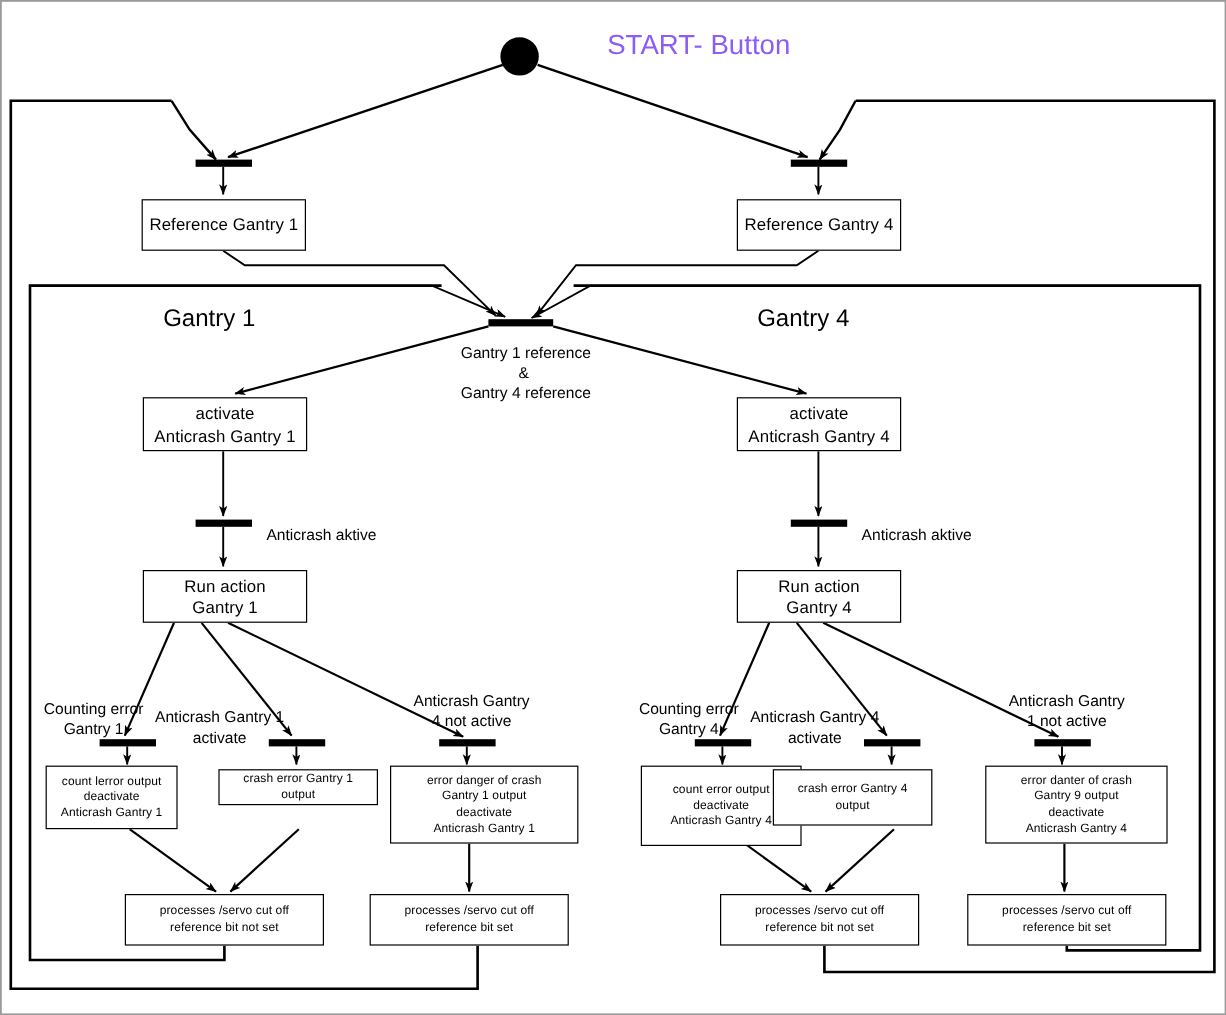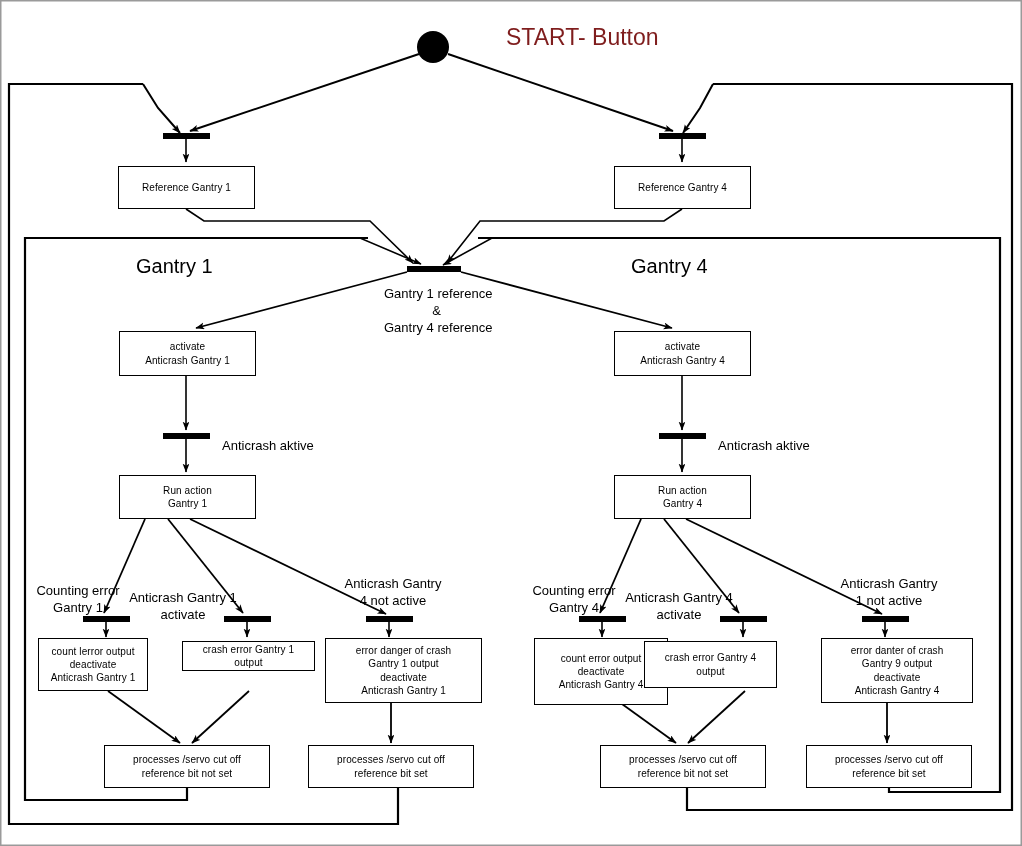--- a/index.html
+++ b/index.html
@@ -10,38 +10,38 @@
   .node-box{
     position:absolute;
     border:1.6px solid #000;
     background:#fff;
     box-sizing:border-box;
     display:flex;
     flex-direction:column;
     align-items:center;
     justify-content:center;
     text-align:center;
-    font-size:10px;
+    font-size:14px;
     line-height:1.32;
     color:#000;
     letter-spacing:0.1px;
   }
   .node-box .ln{display:block;white-space:nowrap;}
   .free-label{
     position:absolute;
     font-size:13px;
     line-height:1.3;
     color:#000;
     text-align:center;
     white-space:pre;
   }
   .title-label{
     position:absolute;
     font-size:23px;
-    color:#7f1d1d;
+    color:#8b5cf6;
     white-space:nowrap;
   }
   .zone-label{
     position:absolute;
     font-size:20px;
     color:#000;
     white-space:nowrap;
   }
 </style>
 </head>

